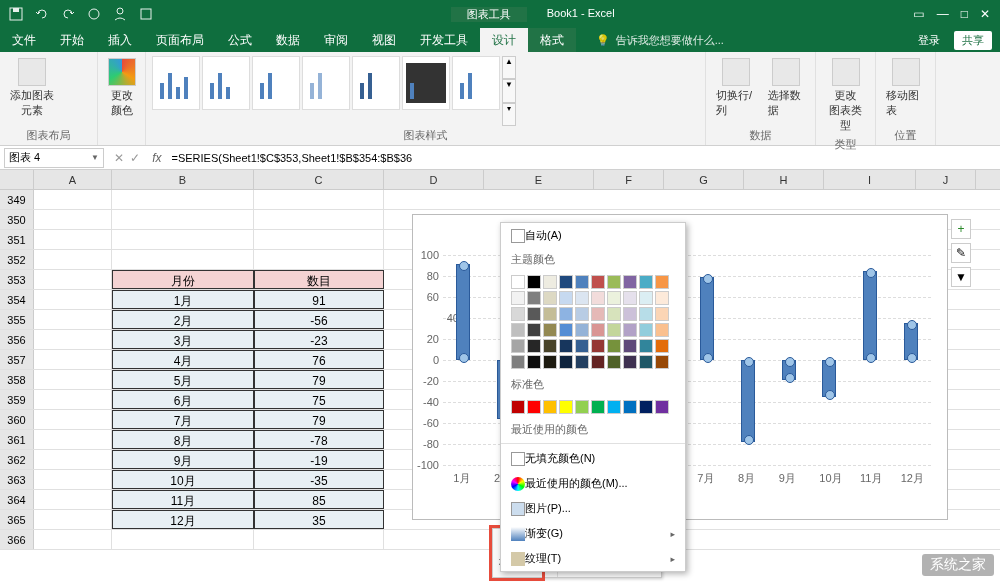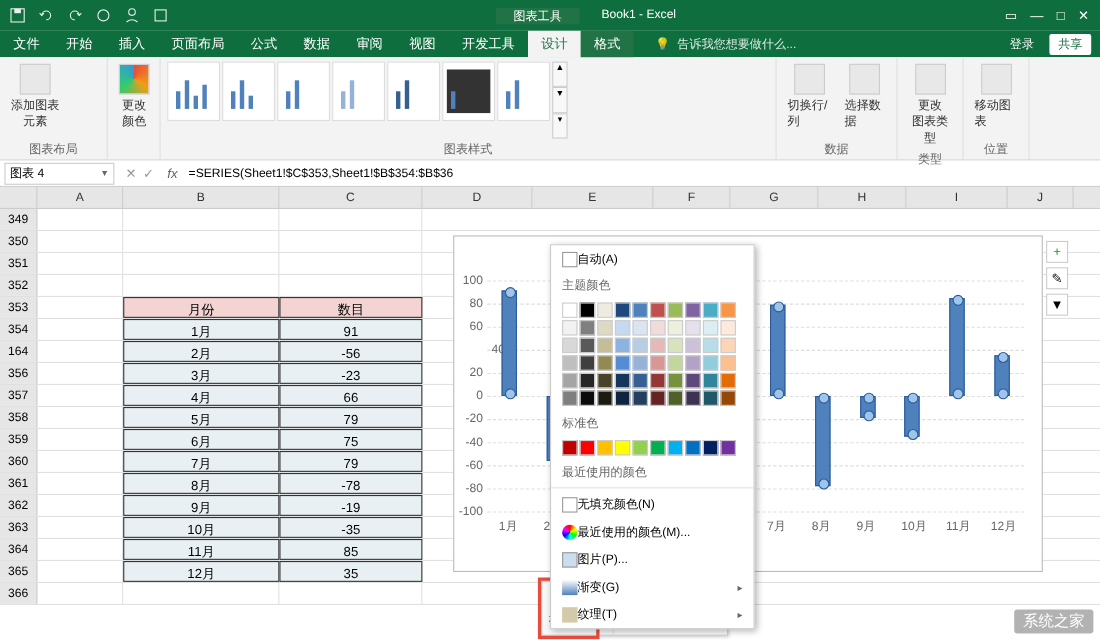--- a/index.html
+++ b/index.html
@@ -326,36 +326,36 @@
         <div class="cell B dt-header">月份</div>
         <div class="cell C dt-header">数目</div>
       </div>
       <div class="row">
         <div class="rh">354</div>
         <div class="cell A"></div>
         <div class="cell B dt-cell">1月</div>
         <div class="cell C dt-cell">91</div>
       </div>
       <div class="row">
-        <div class="rh">164</div>
+        <div class="rh">355</div>
         <div class="cell A"></div>
         <div class="cell B dt-cell">2月</div>
         <div class="cell C dt-cell">-56</div>
       </div>
       <div class="row">
         <div class="rh">356</div>
         <div class="cell A"></div>
         <div class="cell B dt-cell">3月</div>
         <div class="cell C dt-cell">-23</div>
       </div>
       <div class="row">
         <div class="rh">357</div>
         <div class="cell A"></div>
         <div class="cell B dt-cell">4月</div>
-        <div class="cell C dt-cell">66</div>
+        <div class="cell C dt-cell">76</div>
       </div>
       <div class="row">
         <div class="rh">358</div>
         <div class="cell A"></div>
         <div class="cell B dt-cell">5月</div>
         <div class="cell C dt-cell">79</div>
       </div>
       <div class="row">
         <div class="rh">359</div>
         <div class="cell A"></div>

